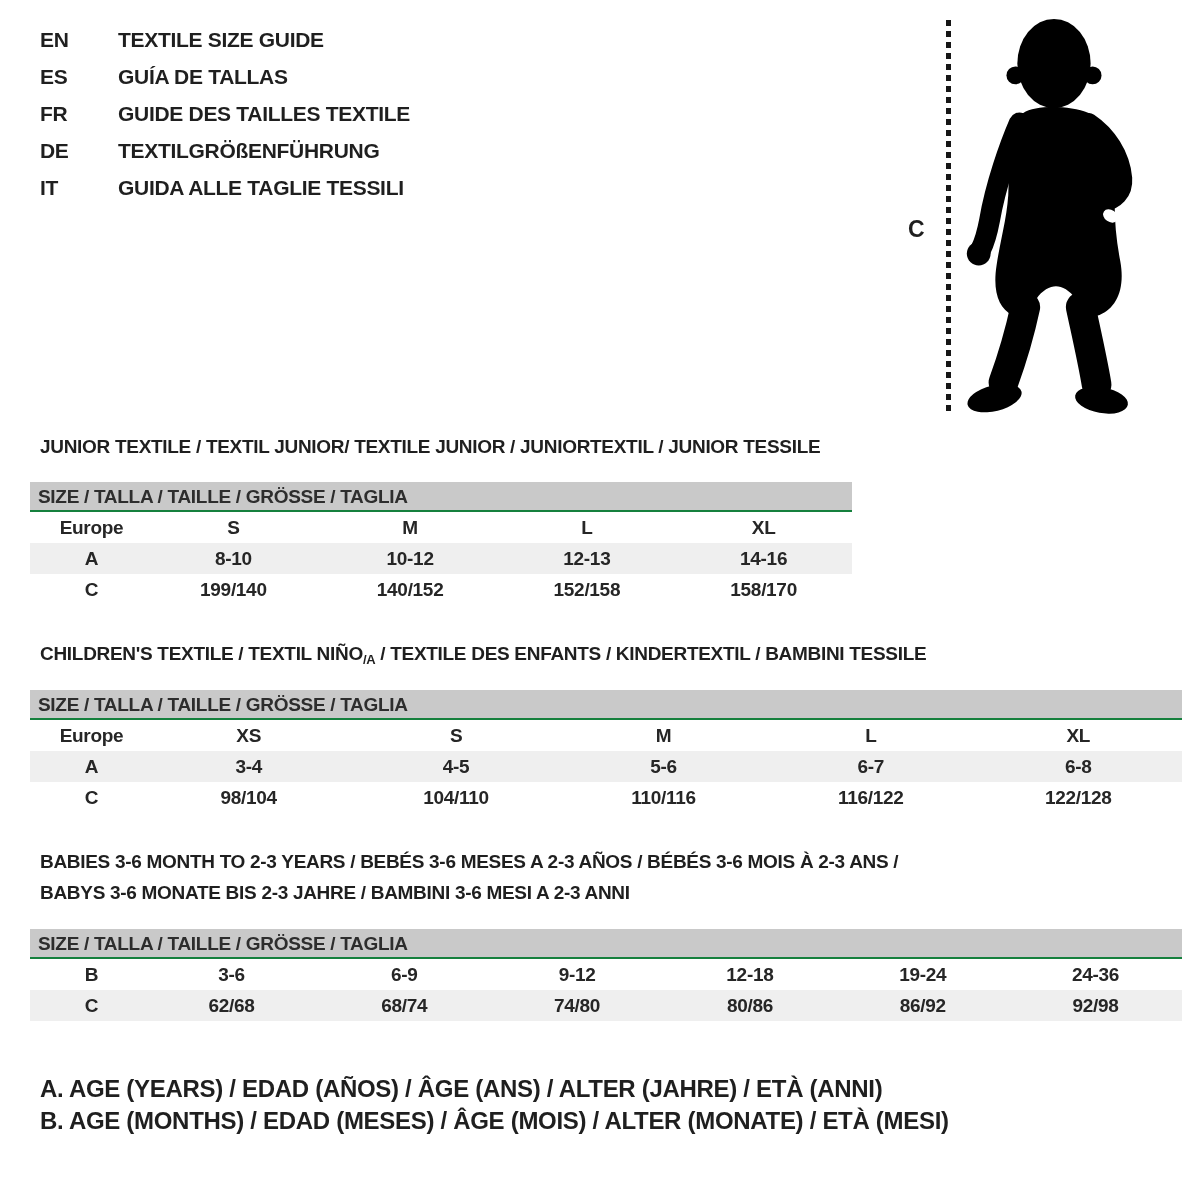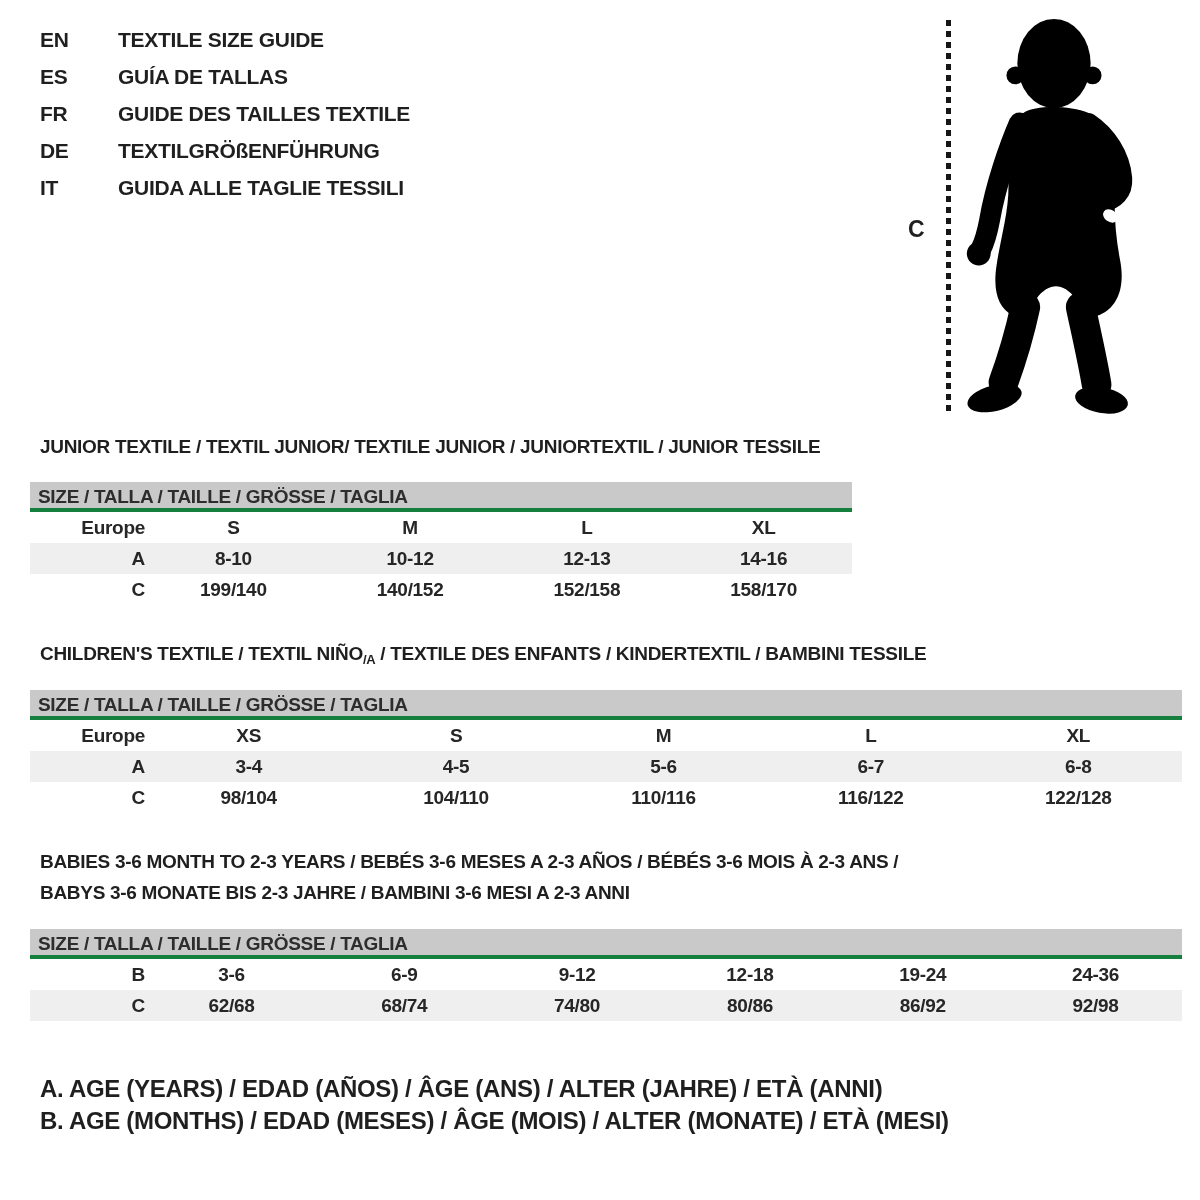--- a/index.html
+++ b/index.html
@@ -50,32 +50,32 @@
     position: absolute; left: 40px;
     font-size: 19px; font-weight: 700; white-space: nowrap;
   }
   .heading-sub { font-size: 13px; vertical-align: -4px; font-weight: 700; }
 
   
   .size-table-wrap { position: absolute; left: 30px; }
   .size-bar {
     height: 30px; line-height: 29px;
     background: var(--header-bar);
-    border-bottom: 4px solid #15803d;
+    border-bottom: 2px solid #15803d;
     padding-left: 8px;
     font-size: 19px; font-weight: 700; color: #2d2d2d;
     white-space: nowrap;
   }
   table.size-table { border-collapse: collapse; table-layout: fixed; width: 100%; }
   table.size-table td {
     height: 31px; text-align: center;
     font-size: 19px; font-weight: 700; color: #262626;
     padding: 0; white-space: nowrap;
   }
-  table.size-table td.row-label { text-align: right; padding-left: 8px; }
+  table.size-table td.row-label { text-align: center; padding-left: 8px; }
   table.size-table tr.shaded { background: var(--row-stripe); }
   .w-junior { width: 822px; }
   .w-wide { width: 1152px; }
   col.label-col { width: 115px; }
 
   
   .legend { position: absolute; left: 40px; top: 1073px; }
   .legend-line { font-size: 24px; font-weight: 700; line-height: 32px; white-space: nowrap; }
 </style>
 </head>

